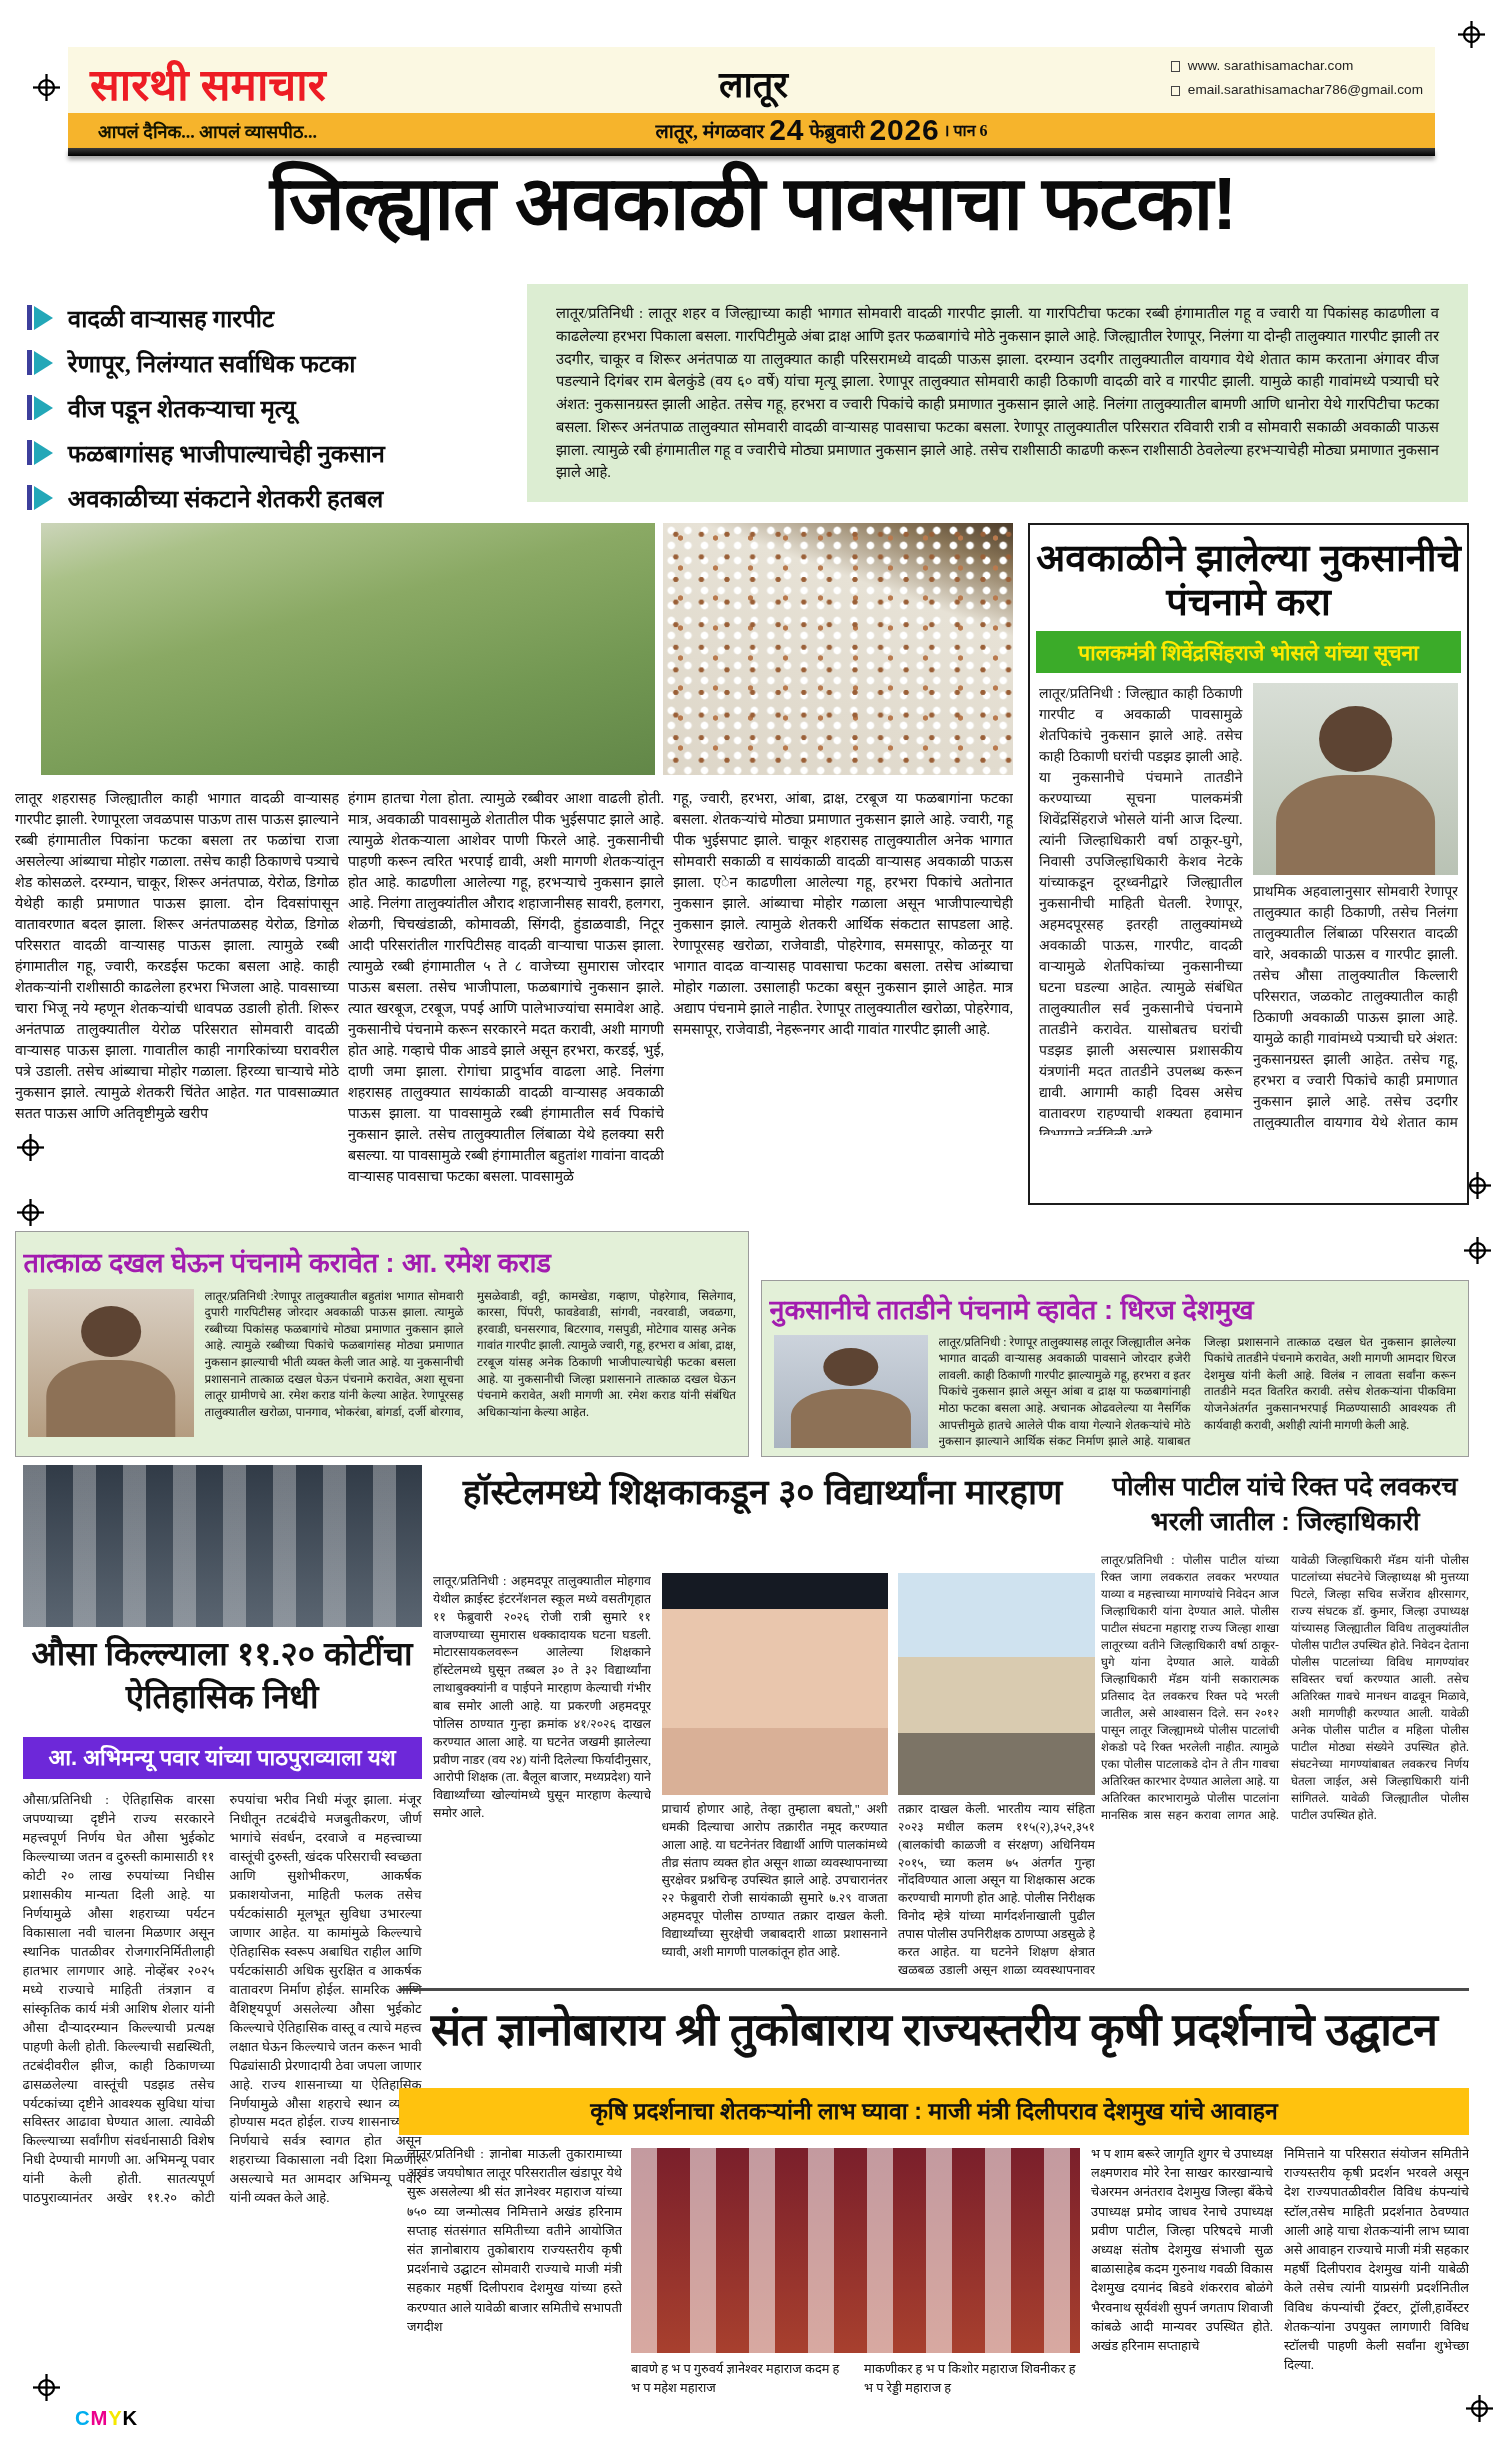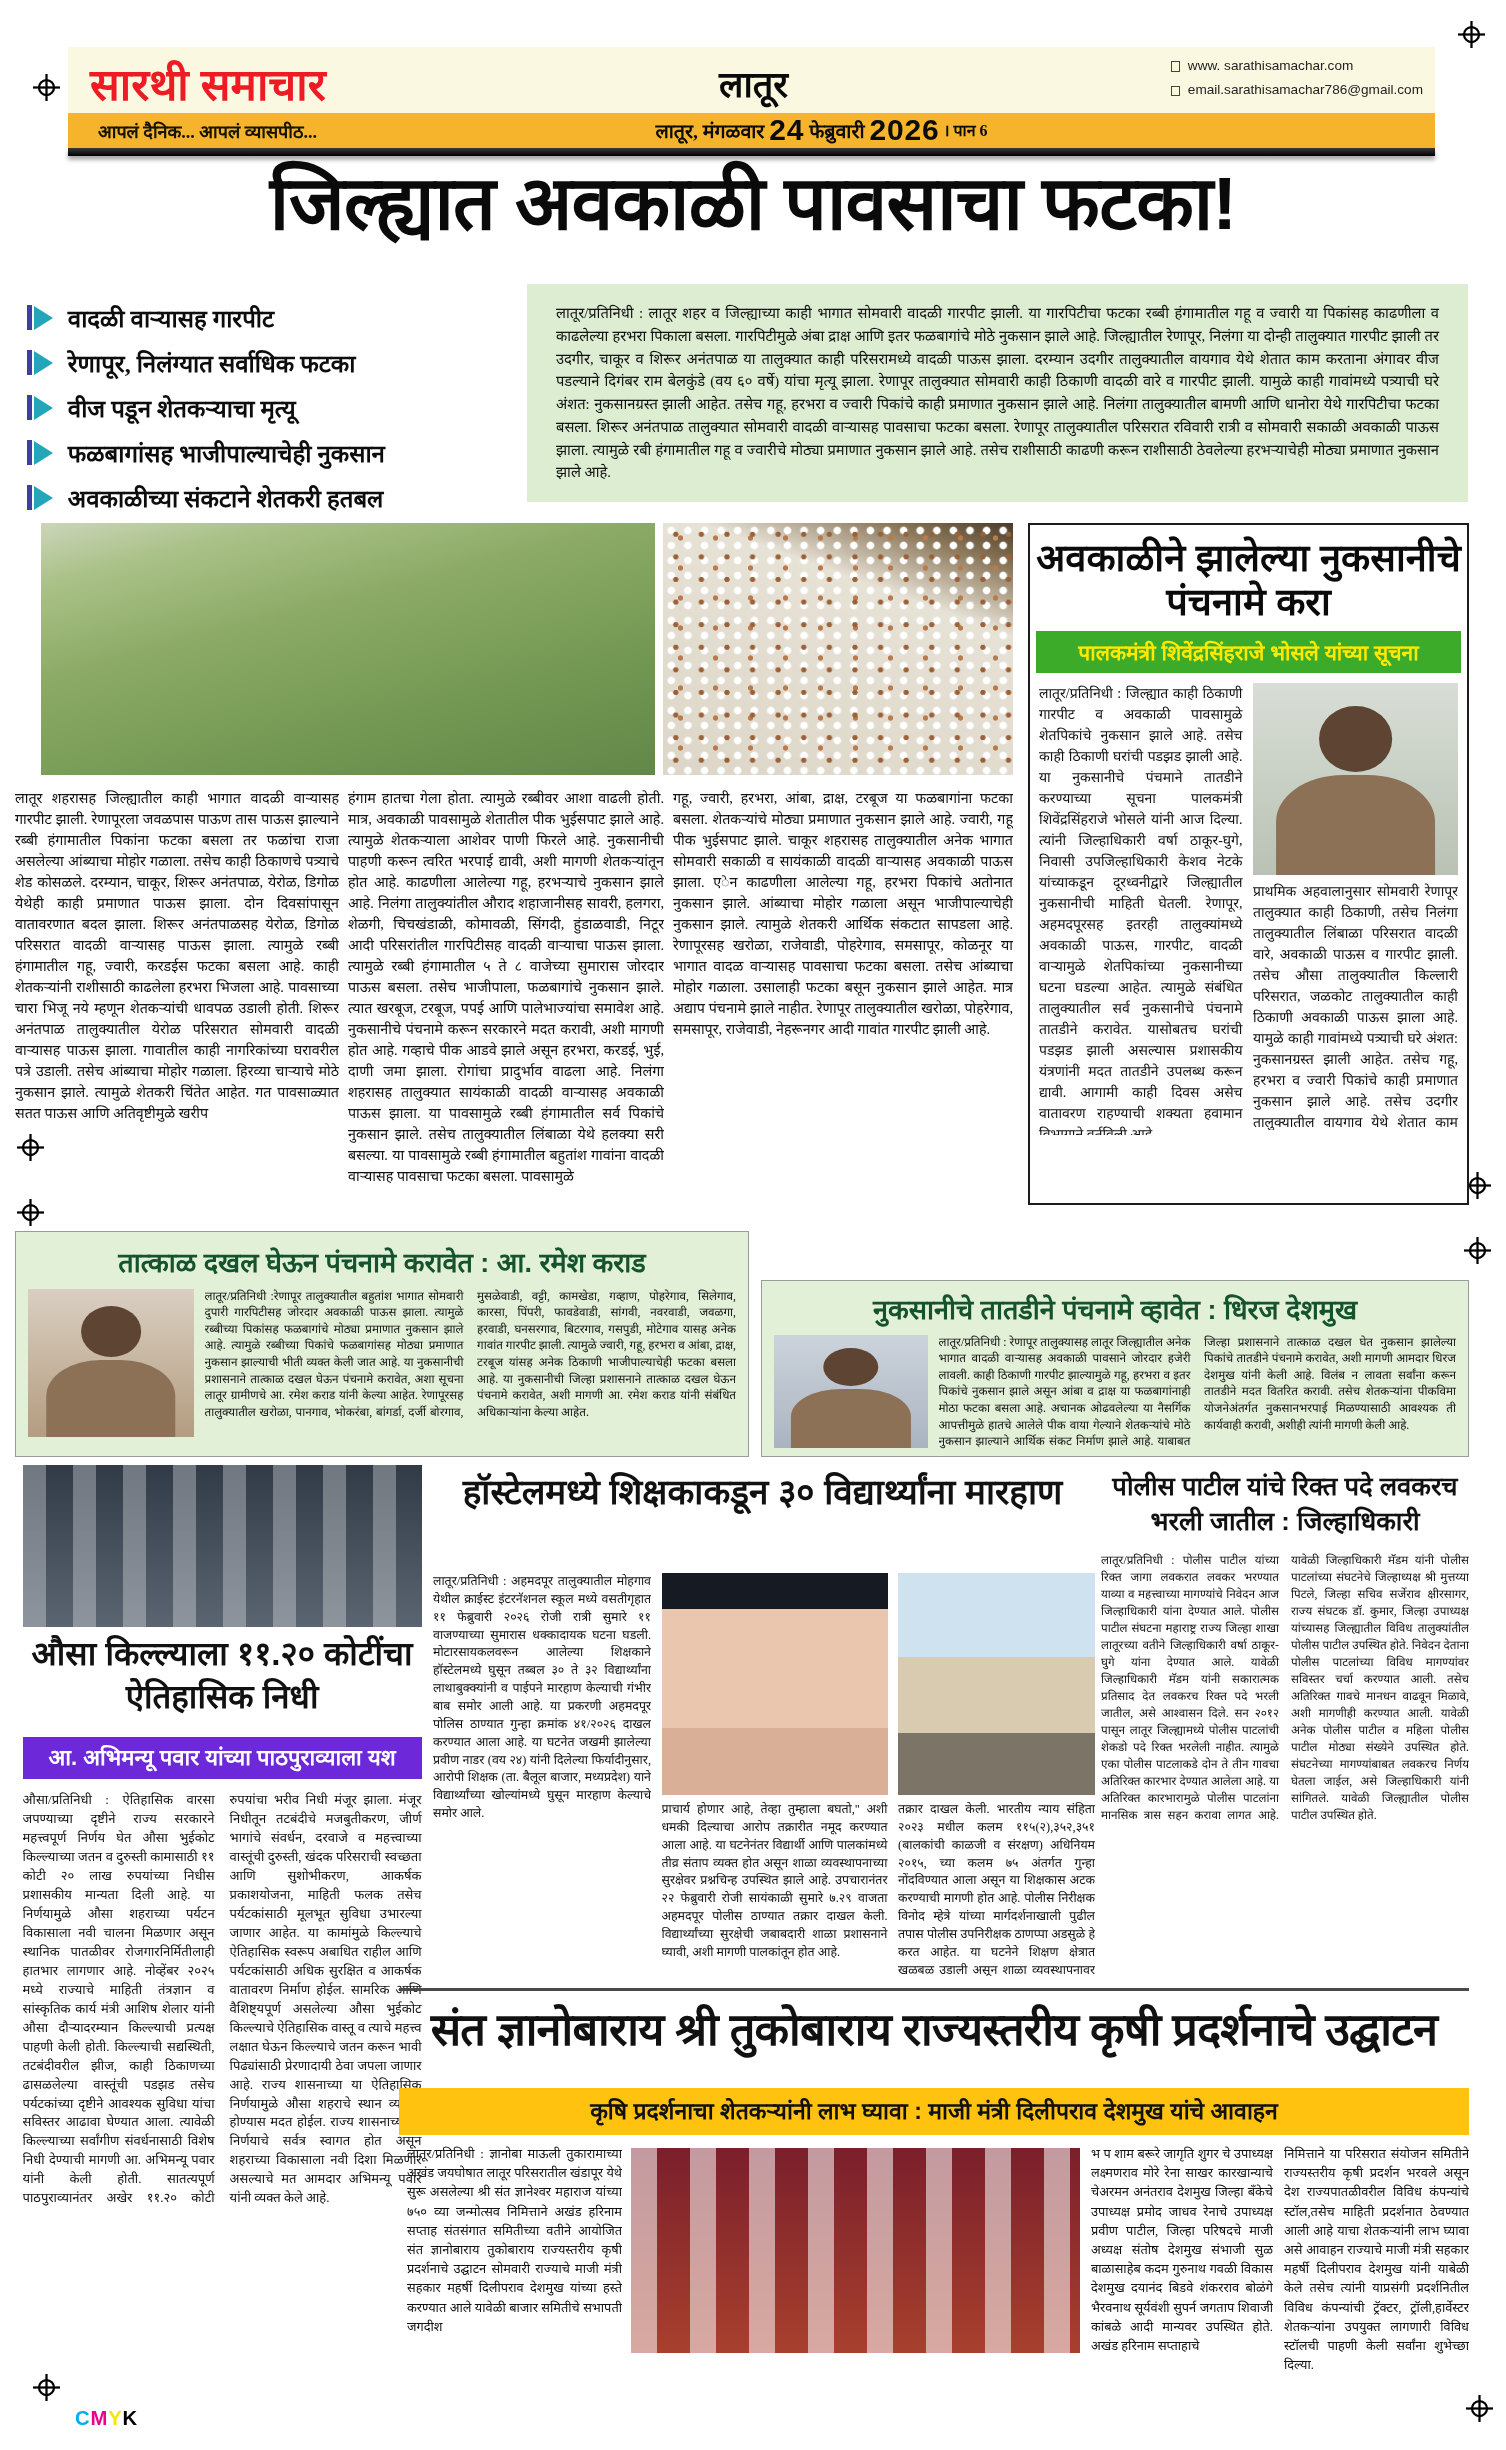--- a/index.html
+++ b/index.html
@@ -67,22 +67,22 @@
   .portrait{position:relative;overflow:hidden;}
   .portrait::before{content:"";position:absolute;left:50%;top:12%;transform:translateX(-50%);
       width:36%;height:34%;border-radius:50%;background:#5d4433;}
   .portrait::after{content:"";position:absolute;left:50%;top:48%;transform:translateX(-50%);
       width:78%;height:58%;border-radius:42% 42% 0 0;background:#8d7156;}
   .minister-photo{width:205px;height:192px;background:linear-gradient(#d8ded6,#b9c2b4);margin-bottom:6px;flex:none;}
   
   .green-box{position:absolute;background:#e3f0d8;border:0.8px solid #9b9b9b;box-sizing:border-box;}
   .gb-left{left:15px;top:1231px;width:734px;height:226px;}
   .gb-right{left:761px;top:1280px;width:708px;height:177px;}
-  .gb-headline{text-align:center;font-weight:bold;font-family:"Liberation Sans","DejaVu Sans",sans-serif;
-      color:#14532d;}
+  .gb-headline{font-weight:bold;font-family:"Liberation Sans","DejaVu Sans",sans-serif;
+      color:#a21caf;}
   .gb-left .gb-headline{font-size:27px;padding:10.5px 7.5px 4.5px;}
   .gb-right .gb-headline{font-size:27px;padding:9px 7.5px 3px;}
   .gb-body{display:flex;gap:10.5px;padding:4.5px 12px;}
   .gb-photo{flex:none;}
   .karad-photo{width:166px;height:148px;background:linear-gradient(#d9cfc2,#b49c80);}
   .dhiraj-photo{width:154px;height:113px;background:linear-gradient(#ccd3dc,#aab4c0);}
   .gb-text{column-count:2;column-gap:13.6px;font-size:11.7px;line-height:1.42;text-align:justify;overflow:hidden;}
   .gb-left .gb-text{height:158px;}
   .gb-right .gb-text{height:119px;}
   
@@ -300,17 +300,21 @@
   <div class="abs police-body">
     <span>लातूर/प्रतिनिधी : पोलीस पाटील यांच्या रिक्त जागा लवकरात लवकर भरण्यात याव्या व महत्त्वाच्या मागण्यांचे निवेदन आज जिल्हाधिकारी यांना देण्यात आले. पोलीस पाटील संघटना महाराष्ट्र राज्य जिल्हा शाखा लातूरच्या वतीने जिल्हाधिकारी वर्षा ठाकूर-घुगे यांना देण्यात आले. यावेळी जिल्हाधिकारी मॅडम यांनी सकारात्मक प्रतिसाद देत लवकरच रिक्त पदे भरली जातील, असे आश्वासन दिले. सन २०१२ पासून लातूर जिल्ह्यामध्ये पोलीस पाटलांची शेकडो पदे रिक्त भरलेली नाहीत. त्यामुळे एका पोलीस पाटलाकडे दोन ते तीन गावचा अतिरिक्त कारभार देण्यात आलेला आहे. या अतिरिक्त कारभारामुळे पोलीस पाटलांना मानसिक त्रास सहन करावा लागत आहे.</span>
     <span>यावेळी जिल्हाधिकारी मॅडम यांनी पोलीस पाटलांच्या संघटनेचे जिल्हाध्यक्ष श्री मुत्तय्या पिटले, जिल्हा सचिव सर्जेराव क्षीरसागर, राज्य संघटक डॉ. कुमार, जिल्हा उपाध्यक्ष यांच्यासह जिल्ह्यातील विविध तालुक्यांतील पोलीस पाटील उपस्थित होते. निवेदन देताना पोलीस पाटलांच्या विविध मागण्यांवर सविस्तर चर्चा करण्यात आली. तसेच अतिरिक्त गावचे मानधन वाढवून मिळावे, अशी मागणीही करण्यात आली. यावेळी अनेक पोलीस पाटील व महिला पोलीस पाटील मोठ्या संख्येने उपस्थित होते. संघटनेच्या मागण्यांबाबत लवकरच निर्णय घेतला जाईल, असे जिल्हाधिकारी यांनी सांगितले. यावेळी जिल्ह्यातील पोलीस पाटील उपस्थित होते.</span>
   </div>
 
   <div class="abs bottom-rule"></div>
   <div class="abs krishi-headline">संत ज्ञानोबाराय श्री तुकोबाराय राज्यस्तरीय कृषी प्रदर्शनाचे उद्घाटन</div>
   <div class="abs krishi-band">कृषि प्रदर्शनाचा शेतकऱ्यांनी लाभ घ्यावा  : माजी मंत्री दिलीपराव देशमुख यांचे आवाहन</div>
   <div class="krishi-c kc1">लातूर/प्रतिनिधी : ज्ञानोबा माऊली तुकारामाच्या अखंड जयघोषात लातूर परिसरातील खंडापूर येथे सुरू असलेल्या श्री संत ज्ञानेश्वर महाराज यांच्या ७५० व्या जन्मोत्सव निमित्ताने अखंड हरिनाम सप्ताह संतसंगात समितीच्या वतीने आयोजित संत ज्ञानोबाराय तुकोबाराय राज्यस्तरीय कृषी प्रदर्शनाचे उद्घाटन सोमवारी राज्याचे माजी मंत्री सहकार महर्षी दिलीपराव देशमुख यांच्या हस्ते करण्यात आले यावेळी बाजार समितीचे सभापती जगदीश</div>
   <div class="abs krishi-photo"></div>
+  <div class="abs krishi-captions">
+    <span>बावणे ह भ प गुरुवर्य ज्ञानेश्वर महाराज कदम ह भ प महेश महाराज</span>
+    <span>माकणीकर ह भ प किशोर महाराज शिवनीकर ह भ प रेड्डी महाराज ह</span>
+  </div>
   <div class="krishi-c kc3">भ प शाम बरूरे जागृति शुगर चे उपाध्यक्ष लक्ष्मणराव मोरे रेना साखर कारखान्याचे चेअरमन अनंतराव देशमुख जिल्हा बँकेचे उपाध्यक्ष प्रमोद जाधव रेनाचे उपाध्यक्ष प्रवीण पाटील, जिल्हा परिषदचे माजी अध्यक्ष संतोष देशमुख संभाजी सुळ बाळासाहेब कदम गुरुनाथ गवळी विकास देशमुख दयानंद बिडवे शंकरराव बोळंगे भैरवनाथ सूर्यवंशी सुपर्न जगताप शिवाजी कांबळे आदी मान्यवर उपस्थित होते. अखंड हरिनाम सप्ताहाचे</div>
   <div class="krishi-c kc4">निमित्ताने या परिसरात संयोजन समितीने राज्यस्तरीय कृषी प्रदर्शन भरवले असून देश राज्यपातळीवरील विविध कंपन्यांचे स्टॉल,तसेच माहिती प्रदर्शनात ठेवण्यात आली आहे याचा शेतकऱ्यांनी लाभ घ्यावा असे आवाहन राज्याचे माजी मंत्री सहकार महर्षी दिलीपराव देशमुख यांनी याबेळी केले तसेच त्यांनी याप्रसंगी प्रदर्शनितील विविध कंपन्यांची ट्रॅक्टर, ट्रॉली,हार्वेस्टर शेतकऱ्यांना उपयुक्त लागणारी विविध स्टॉलची पाहणी केली सर्वांना शुभेच्छा दिल्या.</div>
 
 </div>
 
 
 </body></html>

